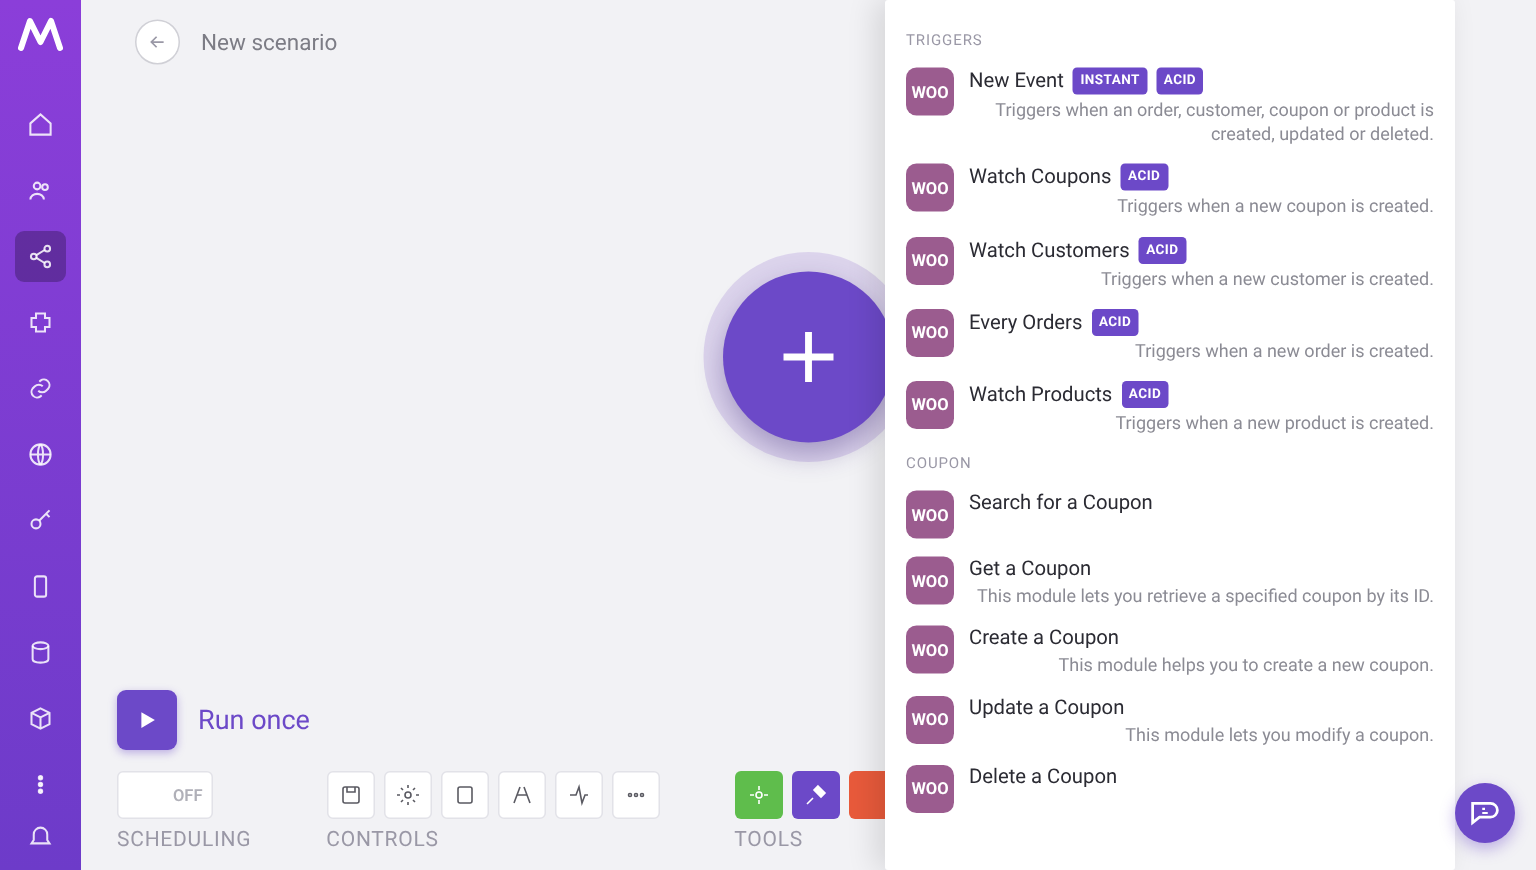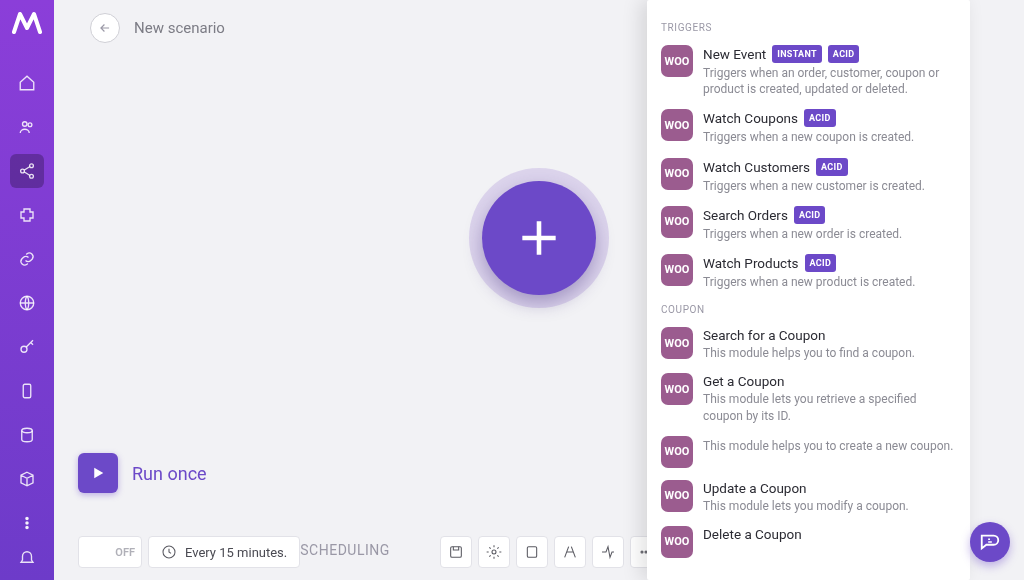--- a/index.html
+++ b/index.html
@@ -32,29 +32,29 @@
   .toggle{ width:64px;height:32px;background:#fff;border:1px solid #e2e2e8;border-radius:4px;display:flex;align-items:center;justify-content:flex-end;padding:0 6px;color:#b0b0b8;font-size:11px;font-weight:600;cursor:pointer;}
   .pill{background:#fff;border:1px solid #e2e2e8;border-radius:4px;height:32px;display:flex;align-items:center;padding:0 12px;font-size:13px;color:#4a4a52;gap:8px;cursor:pointer;}
   .pill svg,.square-btn svg{width:16px;height:16px;stroke:#5a5a62;fill:none;stroke-width:1.6;}
   .square-btn{width:32px;height:32px;background:#fff;border:1px solid #e2e2e8;border-radius:4px;display:flex;align-items:center;justify-content:center;cursor:pointer;}
   .square-btn.green{background:#5fbd4c;border:none;}
   .square-btn.green svg{stroke:#fff;}
   .square-btn.purple{background:#6c49c8;border:none;}
   .square-btn.purple svg{stroke:#fff;fill:#fff;}
   .square-btn.red{background:#e85a3b;border:none;}
   .section-label{font-size:14px;color:#9a98a6;letter-spacing:0.5px;margin-top:6px;}
-  .ctrl-group{display:flex;flex-direction:row;margin-top:29px;}
+  .ctrl-group{display:flex;flex-direction:column;}
   .btn-group{display:flex;gap:6px;}
 
-  .panel { position:absolute; top:0; right:54px; width:323px; height:100%; background:#fff; box-shadow:-6px 0 20px rgba(0,0,0,0.12); display:flex; flex-direction:column; z-index:40; border-radius:2px;}
+  .panel { position:absolute; top:0; right:54px; width:380px; height:100%; background:#fff; box-shadow:-6px 0 20px rgba(0,0,0,0.12); display:flex; flex-direction:column; z-index:40; border-radius:2px;}
   .panel-scroll{ flex:1; overflow-y:auto; padding:14px 12px 0 12px;}
   .panel-scroll::-webkit-scrollbar{width:6px;}
   .panel-scroll::-webkit-scrollbar-thumb{background:#c8c8d0;border-radius:3px;}
   .sect-head{font-size:10px;color:#9a98a6;letter-spacing:0.6px;margin:8px 0 6px 2px;}
-  .mod{display:flex;gap:10px;padding:6px 2px;cursor:pointer;}
+  .mod{display:flex;gap:10px;padding:6px 2px;cursor:pointer;text-align:right;}
   .mod-icon{width:32px;height:32px;border-radius:7px;background:#9b5c8f;color:#fff;display:flex;align-items:center;justify-content:center;font-size:11px;font-weight:700;flex-shrink:0;}
   .mod-body{flex:1;min-width:0;}
   .mod-title{font-size:13.5px;color:#2b2b33;display:flex;align-items:center;gap:6px;flex-wrap:wrap;}
   .tag{font-size:9px;font-weight:700;padding:4px 5px;border-radius:3px;color:#fff;letter-spacing:0.3px;}
   .tag.instant{background:#6c49c8;}
   .tag.acid{background:#6c49c8;}
   .mod-desc{font-size:12px;color:#8b8b94;line-height:1.35;margin-top:2px;}
   .panel-search{border-top:1px solid #eaeaef;padding:10px 12px;display:flex;align-items:center;gap:10px;}
   .search-back{width:28px;height:28px;border:1px solid #d8d8de;border-radius:50%;display:flex;align-items:center;justify-content:center;color:#a0a0aa;cursor:pointer;}
   .search-input{flex:1;border:none;outline:none;font-size:14px;color:#333;}
@@ -177,27 +177,20 @@
         <svg viewBox="0 0 24 24">
           <path d="M7 5v14l12-7z"></path>
         </svg>
       </div>
     <div class="run-label">Run once</div>
   </div>
   <div class="ctrl-row">
     <div class="ctrl-group">
       <div class="btn-group">
         <div class="toggle">OFF</div>
-        <div class="pill">
-          <svg viewBox="0 0 24 24">
-              <circle cx="12" cy="12" r="9"></circle>
-              <path d="M12 7v5l3 2"></path>
-            </svg>
-          <span>Every 15 minutes.</span>
-        </div>
       </div>
       <div class="section-label">SCHEDULING</div>
     </div>
     <div style="width:26px"></div>
     <div class="ctrl-group">
       <div class="btn-group">
         <div class="square-btn">
             <svg viewBox="0 0 24 24">
               <rect x="4" y="4" width="16" height="16" rx="2"></rect>
               <path d="M8 4v5h8V4"></path>
@@ -294,21 +287,21 @@
             <span>Watch Customers</span>
             <span class="tag acid">ACID</span>
           </div>
           <div class="mod-desc">Triggers when a new customer is created.</div>
         </div>
       </div>
       <div class="mod">
         <div class="mod-icon">WOO</div>
         <div class="mod-body">
           <div class="mod-title">
-            <span>Search Orders</span>
+            <span>Every Orders</span>
             <span class="tag acid">ACID</span>
           </div>
           <div class="mod-desc">Triggers when a new order is created.</div>
         </div>
       </div>
       <div class="mod">
         <div class="mod-icon">WOO</div>
         <div class="mod-body">
           <div class="mod-title">
             <span>Watch Products</span>
@@ -317,35 +310,37 @@
           <div class="mod-desc">Triggers when a new product is created.</div>
         </div>
       </div>
       <div class="sect-head">COUPON</div>
       <div class="mod">
         <div class="mod-icon">WOO</div>
         <div class="mod-body">
           <div class="mod-title">
             <span>Search for a Coupon</span>
           </div>
-          <div class="mod-desc">This module helps you to find a coupon.</div>
         </div>
       </div>
       <div class="mod">
         <div class="mod-icon">WOO</div>
         <div class="mod-body">
           <div class="mod-title">
             <span>Get a Coupon</span>
           </div>
           <div class="mod-desc">This module lets you retrieve a specified coupon by its ID.</div>
         </div>
       </div>
       <div class="mod">
         <div class="mod-icon">WOO</div>
         <div class="mod-body">
+          <div class="mod-title">
+            <span>Create a Coupon</span>
+          </div>
           <div class="mod-desc">This module helps you to create a new coupon.</div>
         </div>
       </div>
       <div class="mod">
         <div class="mod-icon">WOO</div>
         <div class="mod-body">
           <div class="mod-title">
             <span>Update a Coupon</span>
           </div>
           <div class="mod-desc">This module lets you modify a coupon.</div>

